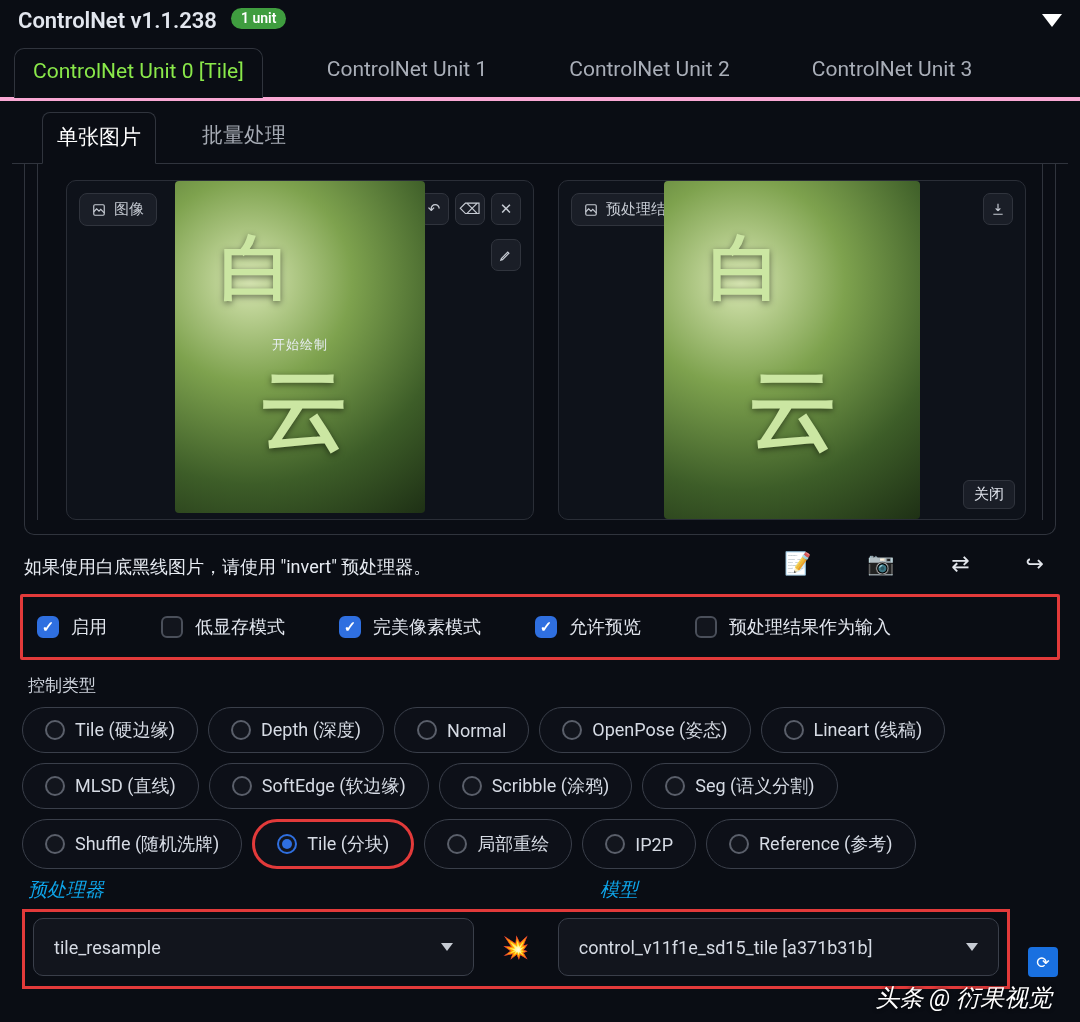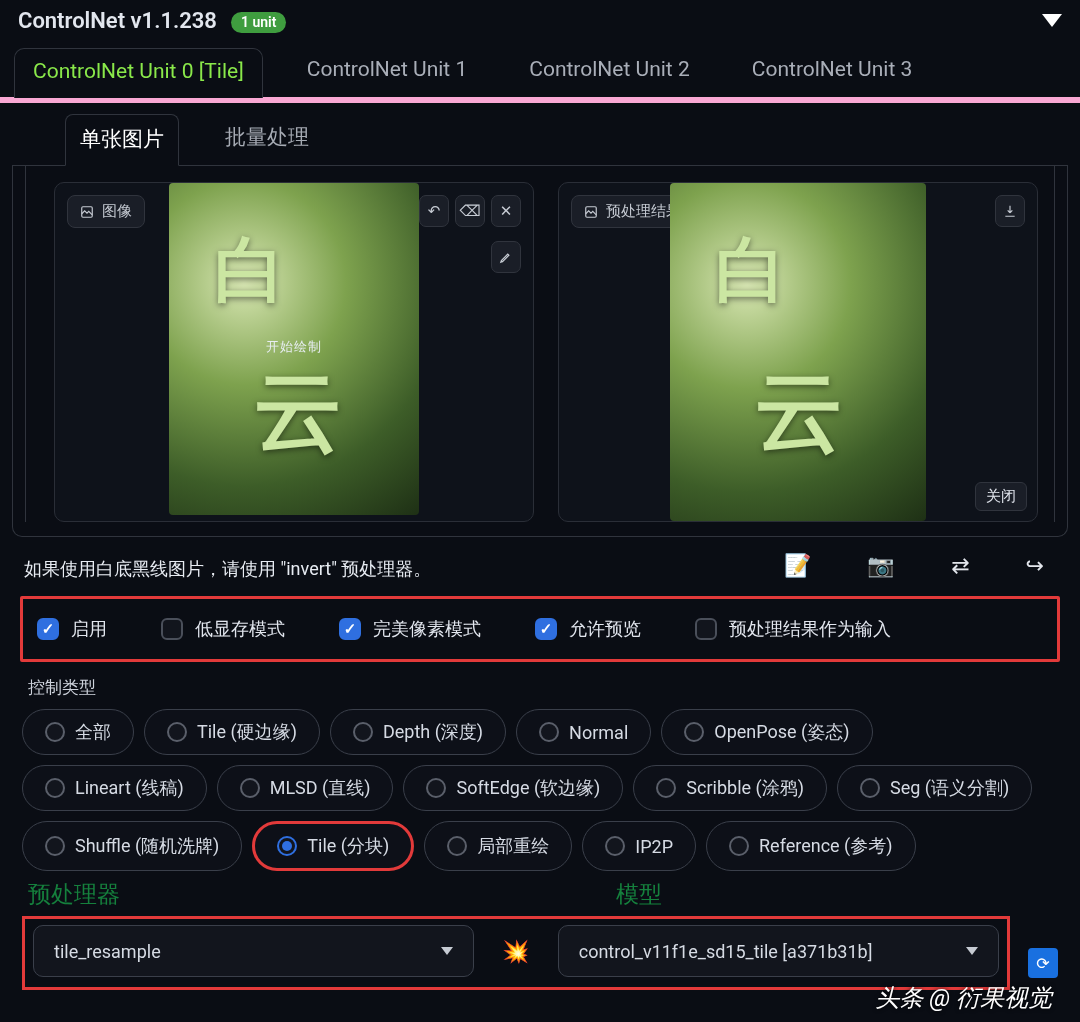--- a/index.html
+++ b/index.html
@@ -1,43 +1,43 @@
 <!DOCTYPE html>
 <html><head>
 <meta charset="utf-8">
 <style>
   * { box-sizing: border-box; }
   html,body { margin:0; padding:0; background:#0a0d14; color:#e2e6ee; font-family:-apple-system,BlinkMacSystemFont,"Segoe UI",Roboto,"Helvetica Neue",Arial,sans-serif; font-size:17px; width:1080px; }
   body { padding-bottom:10px; }
 
   
   .acc-header { display:flex; align-items:center; justify-content:space-between; padding:8px 18px 12px; }
-  .acc-title { display:flex; align-items:flex-end; gap:14px; font-size:22px; font-weight:600; }
+  .acc-title { display:flex; align-items:flex-start; gap:14px; font-size:22px; font-weight:600; }
   .badge { background:#3f9d3f; color:#fff; font-size:14px; font-weight:600; padding:2px 10px 3px; border-radius:11px; }
   .acc-caret { width:0; height:0; border-left:10px solid transparent; border-right:10px solid transparent; border-top:13px solid #fff; }
 
   
-  .unit-tabs { display:flex; gap:26px; padding:0 18px 0 14px; border-bottom:6px solid #f9a8d4; margin-top:2px; }
+  .unit-tabs { display:flex; gap:46px; padding:0 18px 0 14px; border-bottom:4px solid #f9a8d4; margin-top:2px; }
   .unit-tab { padding:10px 18px 14px; font-size:21px; color:#a9aeb8; cursor:pointer; border-bottom:2px solid transparent; }
   .unit-tab.active { color:#8ae84a; border:1px solid #30343d; border-bottom:none; border-radius:10px 10px 0 0; position:relative; top:1px; background:#0a0d14; }
 
   
   .sub-tabs { display:flex; gap:32px; padding:10px 14px 0 30px; border-bottom:1px solid #30343d; margin:0 12px; }
   .sub-tab { padding:10px 14px 12px; font-size:21px; color:#a6abb4; cursor:pointer; }
-  .sub-tab.active { color:#fff; border:1px solid #30343d; border-bottom:1px solid #0a0d14; border-radius:8px 8px 0 0; position:relative; top:1px;margin-left:23px; }
+  .sub-tab.active { color:#fff; border:1px solid #30343d; border-bottom:1px solid #0a0d14; border-radius:8px 8px 0 0; position:relative; top:1px; }
 
   
   .img-row { display:flex; gap:24px; padding:16px 16px 0 28px; margin:0 12px; border-left:1px solid #30343d; border-right:1px solid #30343d; }
   .img-panel { flex:1; min-height:340px; border:1px solid #2a2e37; border-radius:10px; background:#0e121a; display:flex; justify-content:center; position:relative; }
   .img-label { position:absolute; top:12px; left:12px; display:flex; align-items:center; gap:8px; font-size:15px; color:#c6cbd3; background:#1a1e27; border:1px solid #30343d; border-radius:8px; padding:6px 12px; }
   .img-tools { position:absolute; top:12px; right:12px; display:flex; gap:6px; }
   .tool-btn { width:30px; height:32px; background:#1a1e27; border:1px solid #30343d; border-radius:7px; display:flex; align-items:center; justify-content:center; color:#c6cbd3; font-size:15px; cursor:pointer; }
   .extra-tool { position:absolute; top:58px; right:12px; }
   .close-label { position:absolute; right:10px; bottom:10px; background:#1a1e27; border:1px solid #30343d; border-radius:6px; padding:4px 10px; font-size:15px; cursor:pointer; }
-  .img-row-wrap { margin:0 12px; border-left:1px solid #30343d; border-right:1px solid #30343d; border-bottom:1px solid #30343d; padding-bottom:14px; border-radius:0 0 10px 10px; }
+  .img-row-wrap { margin:0 24px; border-left:1px solid #30343d; border-right:1px solid #30343d; border-bottom:1px solid #30343d; padding-bottom:14px; border-radius:0 0 10px 10px; }
 
   
   .fake-img { margin-top:0; width:250px; height:332px; position:relative; overflow:hidden; border-radius:4px;
     background: radial-gradient(circle at 30% 30%, #d7e6b2 0%, #7ea24e 35%, #3d5d28 70%, #1e3015 100%); }
   .fake-img .glyph { position:absolute; color:#cbe6a2; font-size:72px; font-weight:700; filter:blur(0.5px);
     text-shadow:0 2px 6px rgba(0,0,0,.5); }
   .fake-img .g1 { top:40px; left:45px; }
   .fake-img .g2 { top:170px; left:85px; font-size:88px; }
   .fake-img .cap { position:absolute; top:155px; left:0; right:0; text-align:center; color:#e8eef3; font-size:13px; letter-spacing:1px; }
   .fake-img.big { width:256px; height:338px; }
@@ -59,23 +59,23 @@
   .section-label { padding:14px 28px 4px; font-size:17px; color:#cdd2db; }
   .radio-wrap { padding:6px 22px 0; display:flex; flex-wrap:wrap; gap:10px; }
   .rbtn { display:flex; align-items:center; gap:10px; border:1px solid #3a3f4a; border-radius:26px; padding:10px 22px; font-size:18px; color:#d6dbe4; cursor:pointer; background:#0d1018; }
   .rbtn .radio { width:20px; height:20px; border-radius:50%; border:2px solid #5a5f6a; background:#12151d; position:relative; }
   .rbtn.selected .radio { border-color:#2f6fe0; }
   .rbtn.selected .radio::after { content:""; position:absolute; inset:3px; border-radius:50%; background:#2f6fe0; }
   .rbtn.red-sel { border:3px solid #e23a3a; }
 
   
   .pp-row { display:flex; align-items:flex-end; gap:0; margin:8px 22px 0; }
-  .pp-label { font-size:23px; color:#15803d; padding-left:6px; }
+  .pp-label { font-size:19px; color:#0ea5e9; padding-left:6px;font-style:italic; }
   .dd-frame { border:3px solid #e23a3a; padding:6px 8px 10px; display:flex; align-items:center; gap:18px; flex:1; }
-  .dd { flex:1; height:52px; background:#12151d; border:1px solid #3a3f4a; border-radius:10px; display:flex; align-items:center; justify-content:space-between; padding:0 20px; font-size:18px; color:#d6dbe4; cursor:pointer; }
+  .dd { flex:1; height:58px; background:#12151d; border:1px solid #3a3f4a; border-radius:10px; display:flex; align-items:center; justify-content:space-between; padding:0 20px; font-size:18px; color:#d6dbe4; cursor:pointer; }
   .dd .caret { width:0; height:0; border-left:6px solid transparent; border-right:6px solid transparent; border-top:8px solid #c6cbd3; }
   .boom { font-size:22px; padding:0 10px; }
   .refresh-sq { width:30px; height:30px; background:#1970e0; color:#fff; border-radius:4px; display:flex; align-items:center; justify-content:center; font-size:16px; cursor:pointer; margin-left:18px; margin-bottom:12px; }
   .watermark { position:fixed; right:28px; bottom:8px; color:#fff; font-size:24px; text-shadow:0 0 4px #000; font-style:italic; }
   svg { display:block; }
 </style>
 </head>
 <body>
 
 <div class="acc-header">
@@ -175,24 +175,20 @@
       <span>允许预览</span>
     </div>
     <div class="chk">
       <span class="box"></span>
       <span>预处理结果作为输入</span>
     </div>
   </div>
 
 <div class="section-label">控制类型</div>
 <div class="radio-wrap" id="radio-wrap">
-    <div class="rbtn">
-      <span class="radio"></span>
-      <span>全部</span>
-    </div>
     <div class="rbtn">
       <span class="radio"></span>
       <span>Tile (硬边缘)</span>
     </div>
     <div class="rbtn">
       <span class="radio"></span>
       <span>Depth (深度)</span>
     </div>
     <div class="rbtn">
       <span class="radio"></span>

